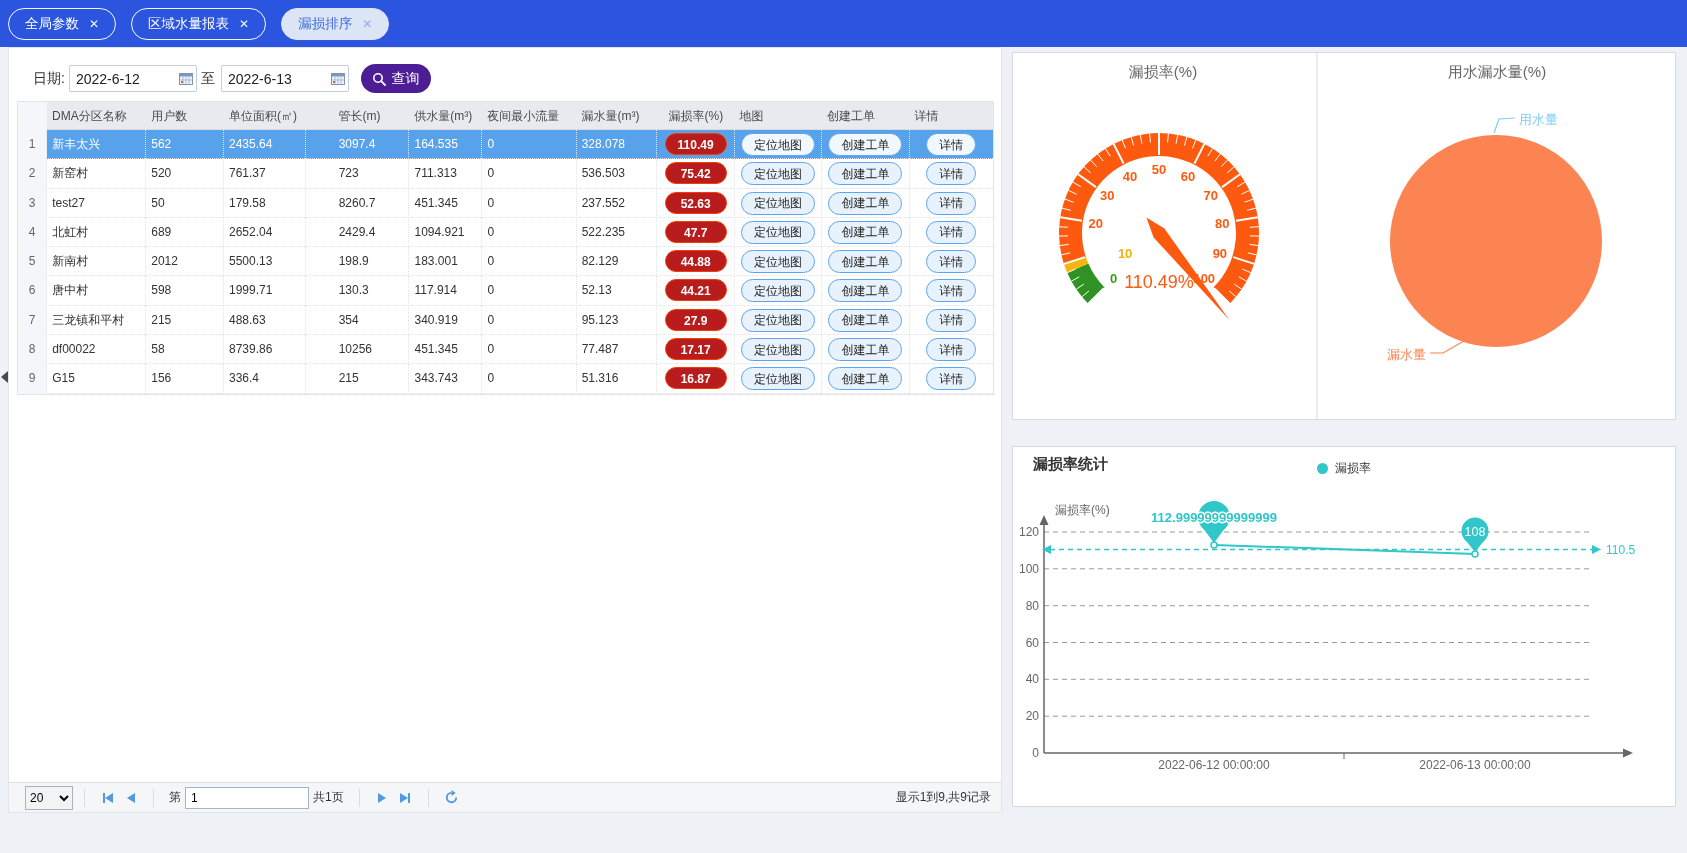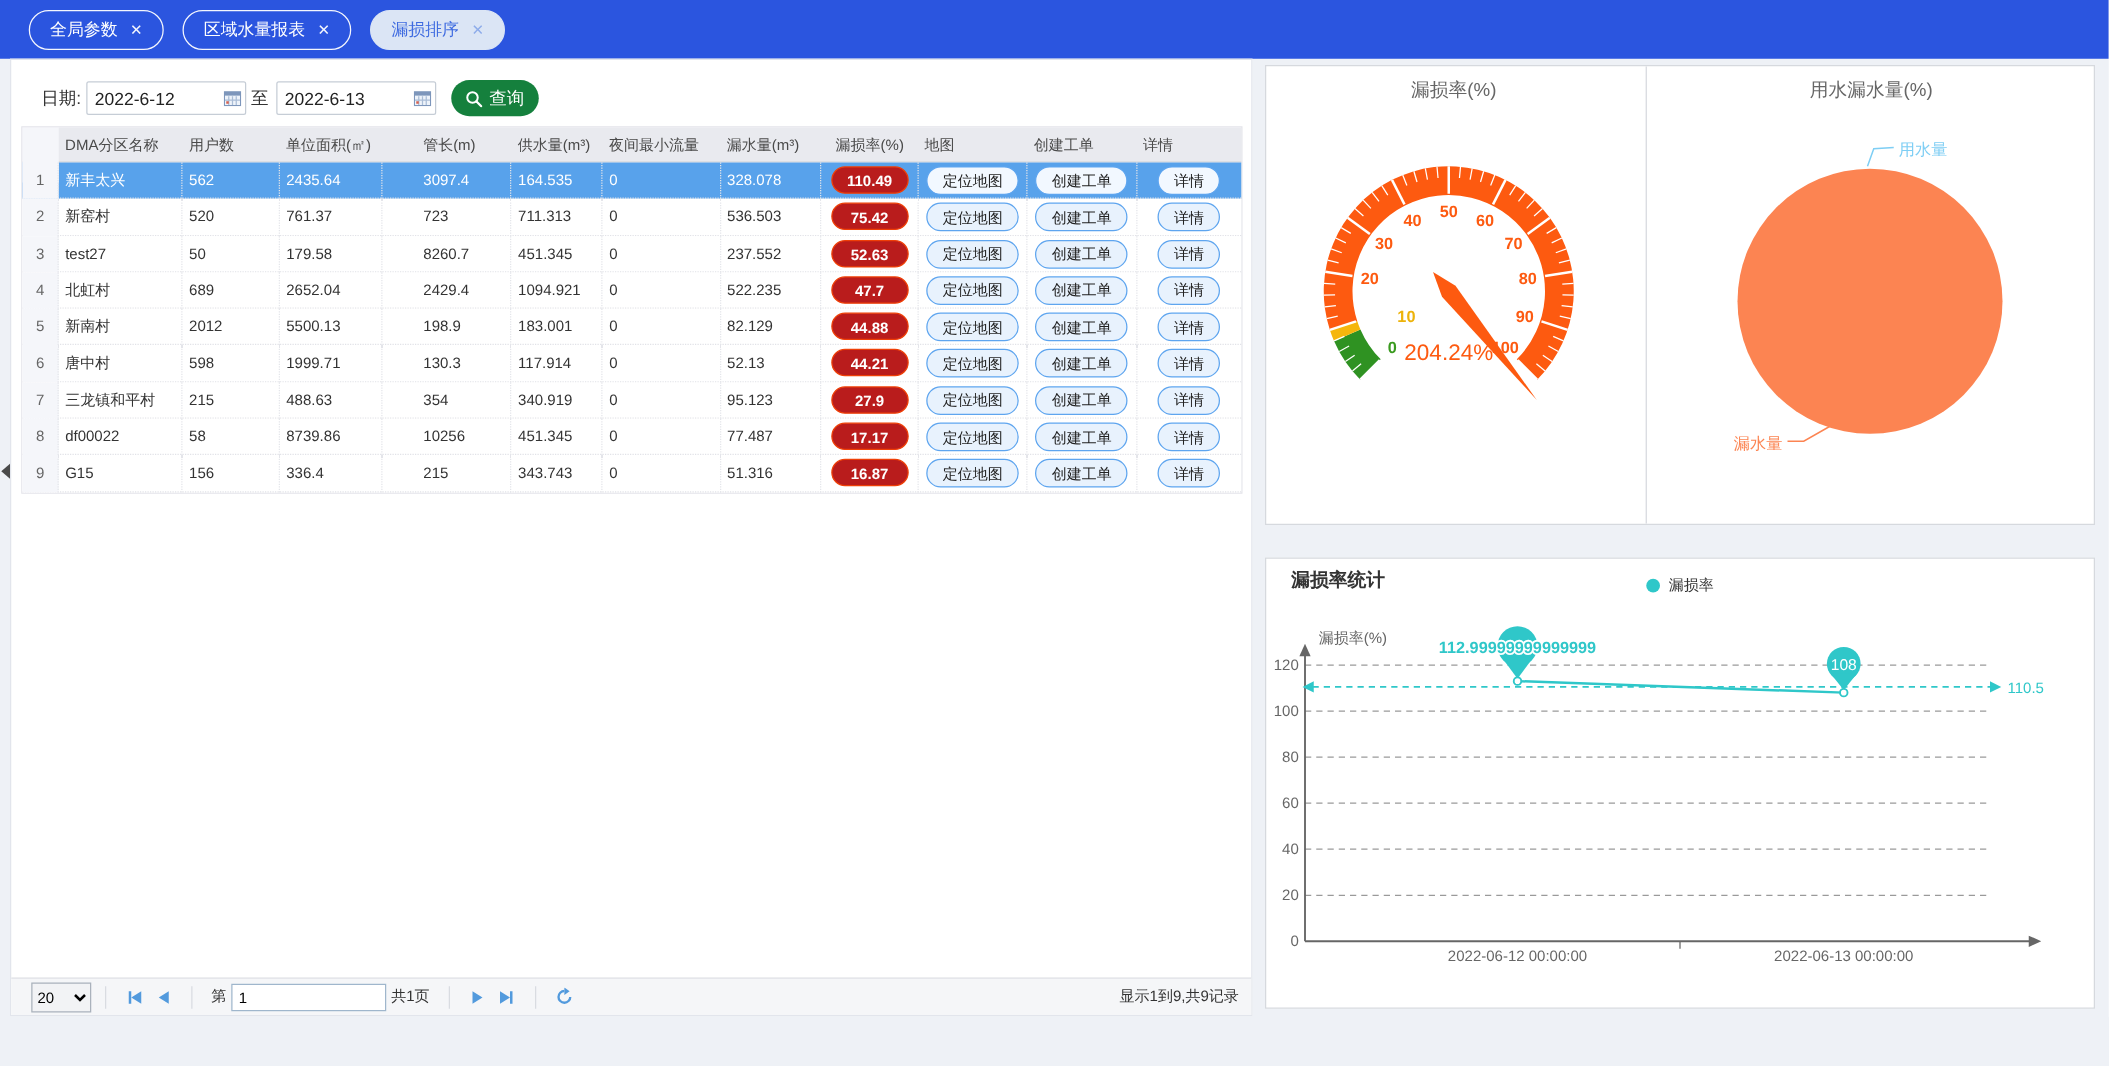--- a/index.html
+++ b/index.html
@@ -1,37 +1,37 @@
 <!DOCTYPE html>
 <html><head>
 <meta charset="utf-8">
 <style>
   * { margin:0; padding:0; box-sizing:border-box; }
   html,body { width:1687px; height:853px; overflow:hidden; }
   body { background:#eef1f6; font-family:"Liberation Sans","DejaVu Sans",sans-serif; position:relative; }
 
   
-  .tabbar { position:absolute; left:0; top:0; width:1687px; height:47px; background:#2b55df; display:flex; align-items:center; padding-left:23px; gap:15px; }
+  .tabbar { position:absolute; left:0; top:0; width:1687px; height:47px; background:#2b55df; display:flex; align-items:center; padding-left:8px; gap:15px; }
   .tab { height:32px; border:1px solid rgba(255,255,255,.95); border-radius:16px; color:#fff; font-size:13.5px; display:flex; align-items:center; padding:0 16px; gap:10px; cursor:pointer; }
   .tab .x { font-size:12px; opacity:.95; }
   .tab.active { background:#dbe5f5; border-color:#dbe5f5; color:#3f6be0; }
   .tab.active .x { color:#8aa9ea; }
 
   
   .left-panel { position:absolute; left:8px; top:47px; width:994px; height:766px; background:#fff; border:1px solid #e2e5ec; }
   .tr-panel { position:absolute; left:1012px; top:52px; width:664px; height:368px; background:#fff; border:1px solid #d6d9de; }
   .br-panel { position:absolute; left:1012px; top:446px; width:664px; height:361px; background:#fff; border:1px solid #d6d9de; }
 
   
   .toolbar { position:absolute; left:24px; top:16px; height:29px; display:flex; align-items:center; font-size:14px; color:#333; }
   .date-wrap { position:relative; margin-left:4px; }
   .date-wrap input { width:128px; height:27px; border:1px solid #c6cdd6; border-radius:2px; font-size:14px; padding:0 22px 0 6px; color:#222; font-family:inherit; }
   .cal-ico { position:absolute; right:4px; top:7px; cursor:pointer; }
   .to-lbl { margin:0 2px 0 4px; }
-  .search-btn { margin-left:12px; width:70px; height:29px; border:none; border-radius:15px; background:#15803d; color:#fff; font-size:14px; display:flex; align-items:center; justify-content:center; gap:5px; cursor:pointer; font-family:inherit; }
+  .search-btn { margin-left:12px; width:70px; height:29px; border:none; border-radius:15px; background:#4c1d95; color:#fff; font-size:14px; display:flex; align-items:center; justify-content:center; gap:5px; cursor:pointer; font-family:inherit; }
 
   
   .table-wrap { position:absolute; left:8px; top:53px; width:977px; border:1px solid #e3e4ea; }
   .thead { display:flex; background:#e9eaef; height:28px; border-bottom:1px solid #d8dade; }
   .thead .cell { line-height:28px; height:44px; font-size:12px; color:#4a4a4a; border-right:none; }
   .trow { display:flex; height:29.3px; border-bottom:1px dotted #e1e2e8; background:#fff; cursor:pointer; }
   .trow:last-child { border-bottom:1px dotted #e1e2e8; }
   .cell { height:29.3px; line-height:29.3px; font-size:12px; color:#333; padding-left:5px; white-space:nowrap; overflow:hidden; border-right:1px dotted #e4e5ea; }
   .c-num { width:30px; text-align:center; padding-left:0; background:#f5f6fa; color:#666; }
   .c-name{ width:102px; } .c-users{ width:80px; } .c-area{ width:84px; } .c-pipe{ width:78px;margin-left:28px; }
@@ -395,21 +395,21 @@
       <span class="gtick" style="left: 82.7879px; top: 169.988px; color: rgb(253, 90, 16);">20</span>
       <span class="gtick" style="left: 94.2229px; top: 142.382px; color: rgb(253, 90, 16);">30</span>
       <span class="gtick" style="left: 116.945px; top: 122.976px; color: rgb(253, 90, 16);">40</span>
       <span class="gtick" style="left: 146px; top: 116px; color: rgb(253, 90, 16);">50</span>
       <span class="gtick" style="left: 175.055px; top: 122.976px; color: rgb(253, 90, 16);">60</span>
       <span class="gtick" style="left: 197.777px; top: 142.382px; color: rgb(253, 90, 16);">70</span>
       <span class="gtick" style="left: 209.212px; top: 169.988px; color: rgb(253, 90, 16);">80</span>
       <span class="gtick" style="left: 206.868px; top: 199.777px; color: rgb(253, 90, 16);">90</span>
       <span class="gtick" style="left: 191.255px; top: 225.255px; color: rgb(253, 90, 16);">100</span>
     </div>
-  <span class="gauge-value">204.24%</span>
+  <span class="gauge-value">110.49%</span>
   <span class="pie-lbl" style="left:506px;top:58px;color:#7ecef4;">用水量</span>
   <span class="pie-lbl" style="left:374px;top:293px;color:#fc8452;">漏水量</span>
 </div>
 
 <div class="br-panel">
   <span class="lc-title">漏损率统计</span>
   <div class="lc-legend">
     <span class="dot"></span>
     <span class="txt">漏损率</span>
   </div>

